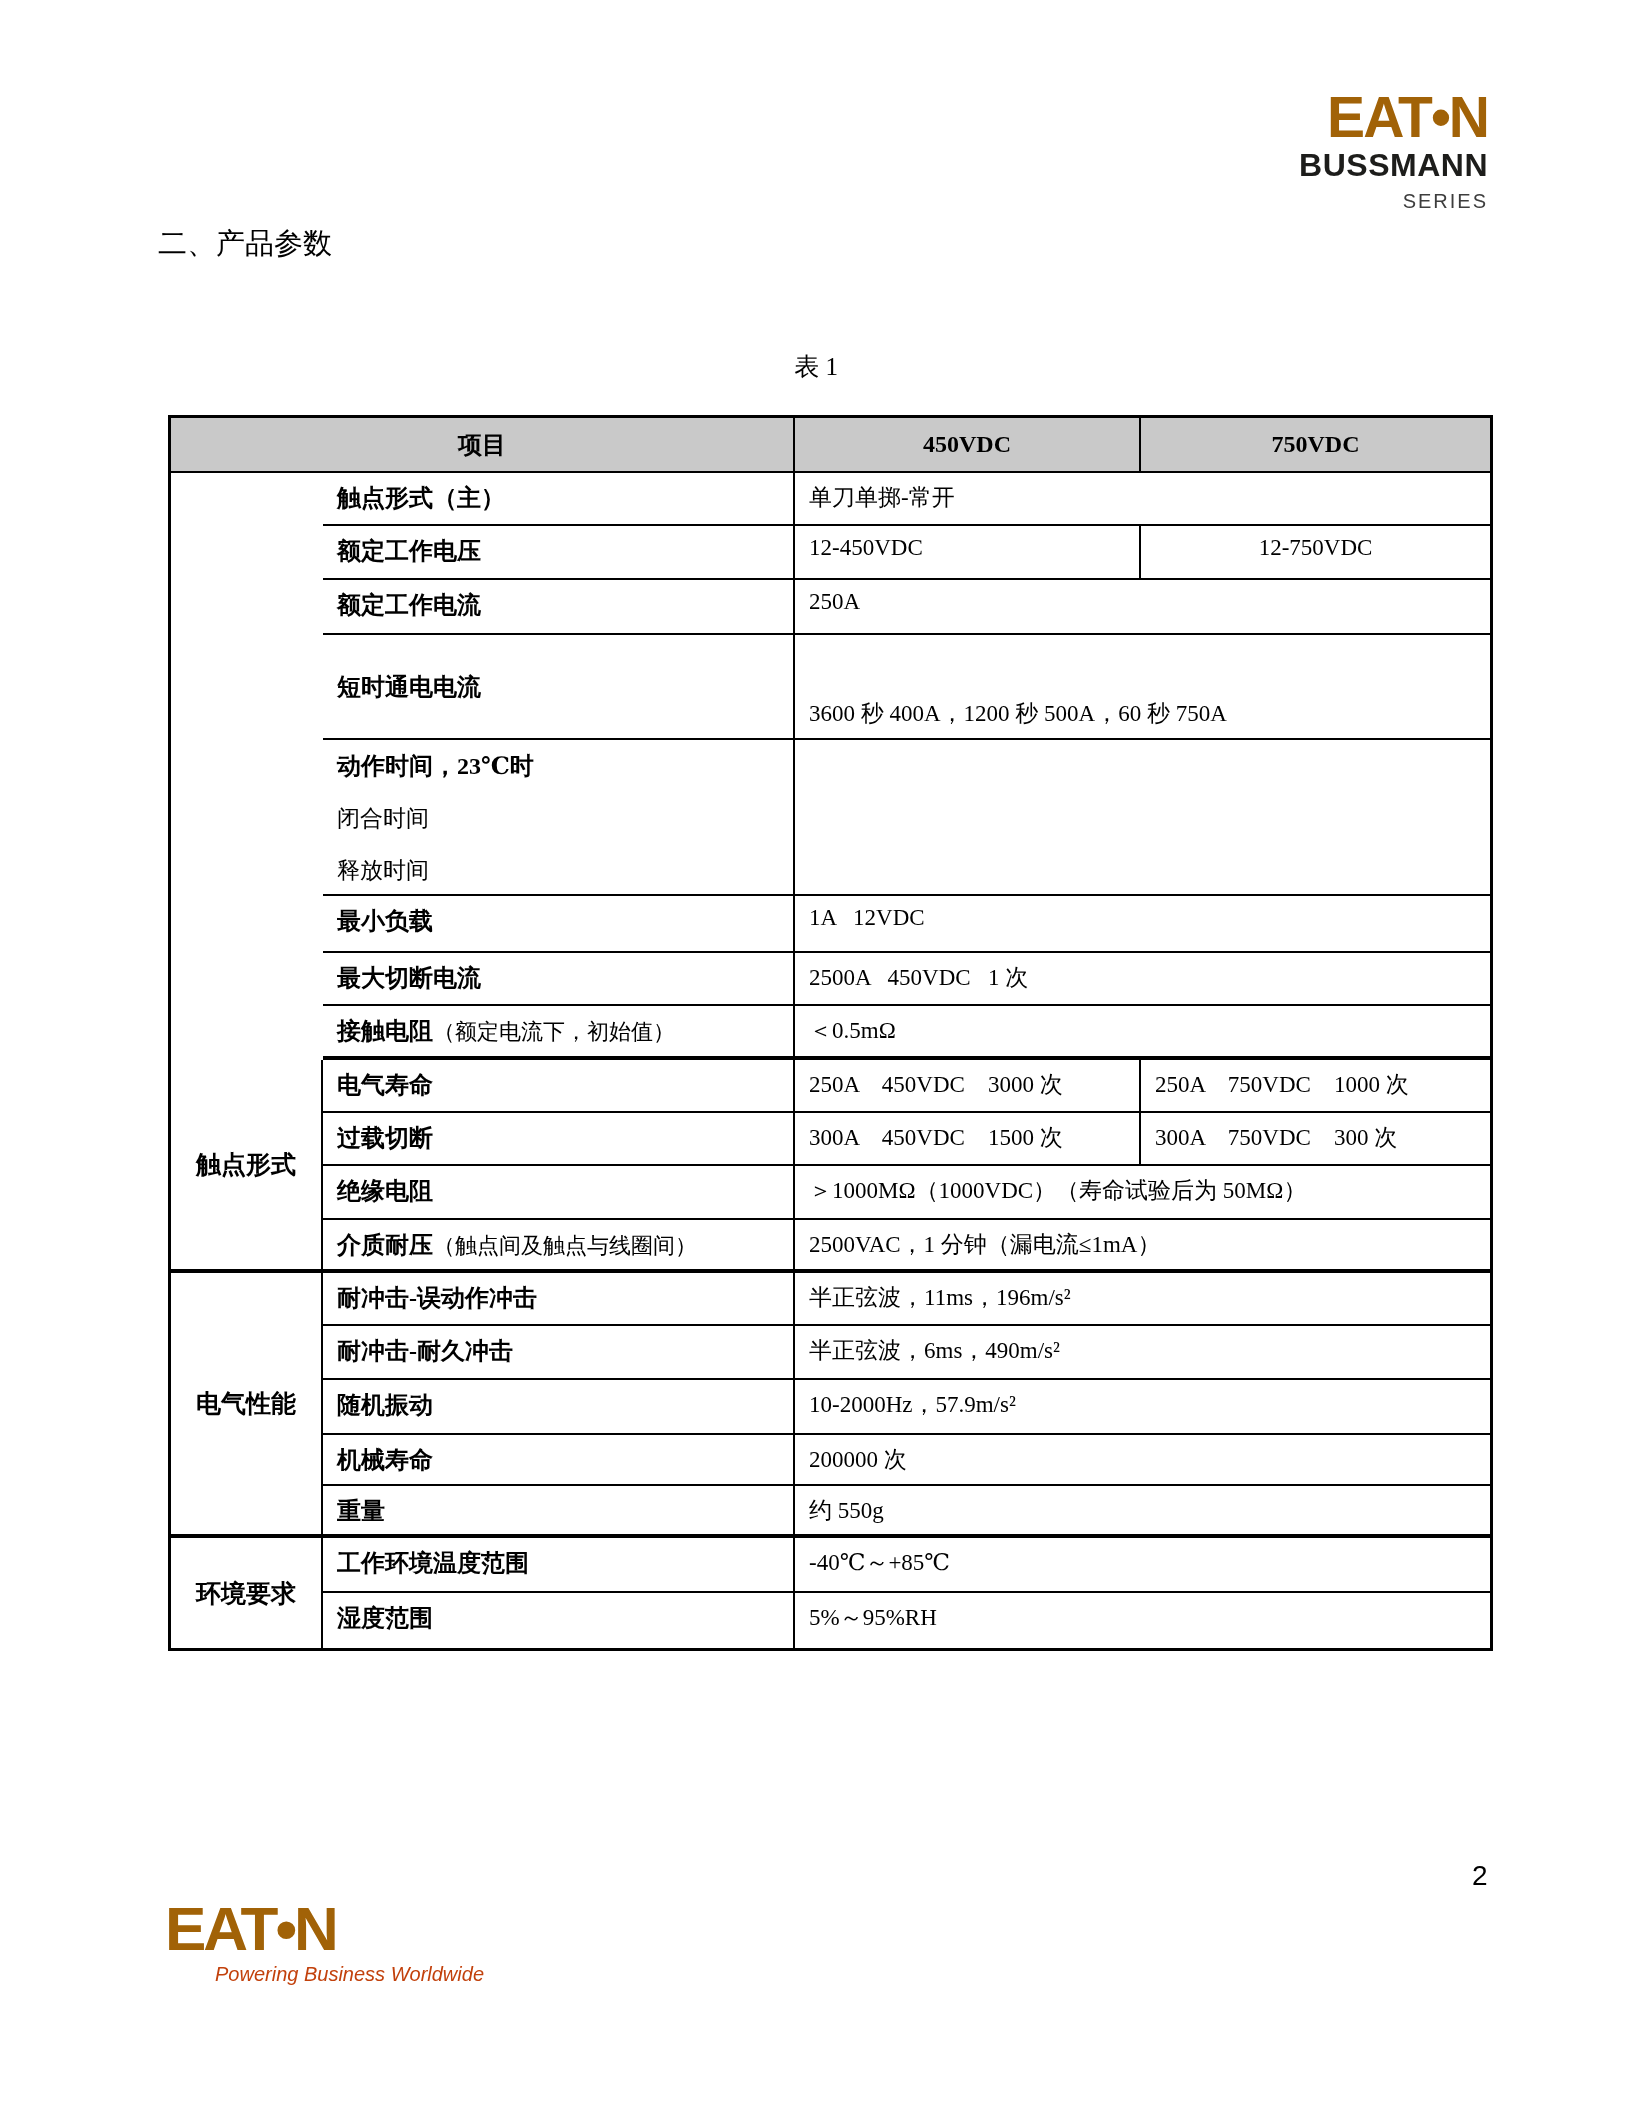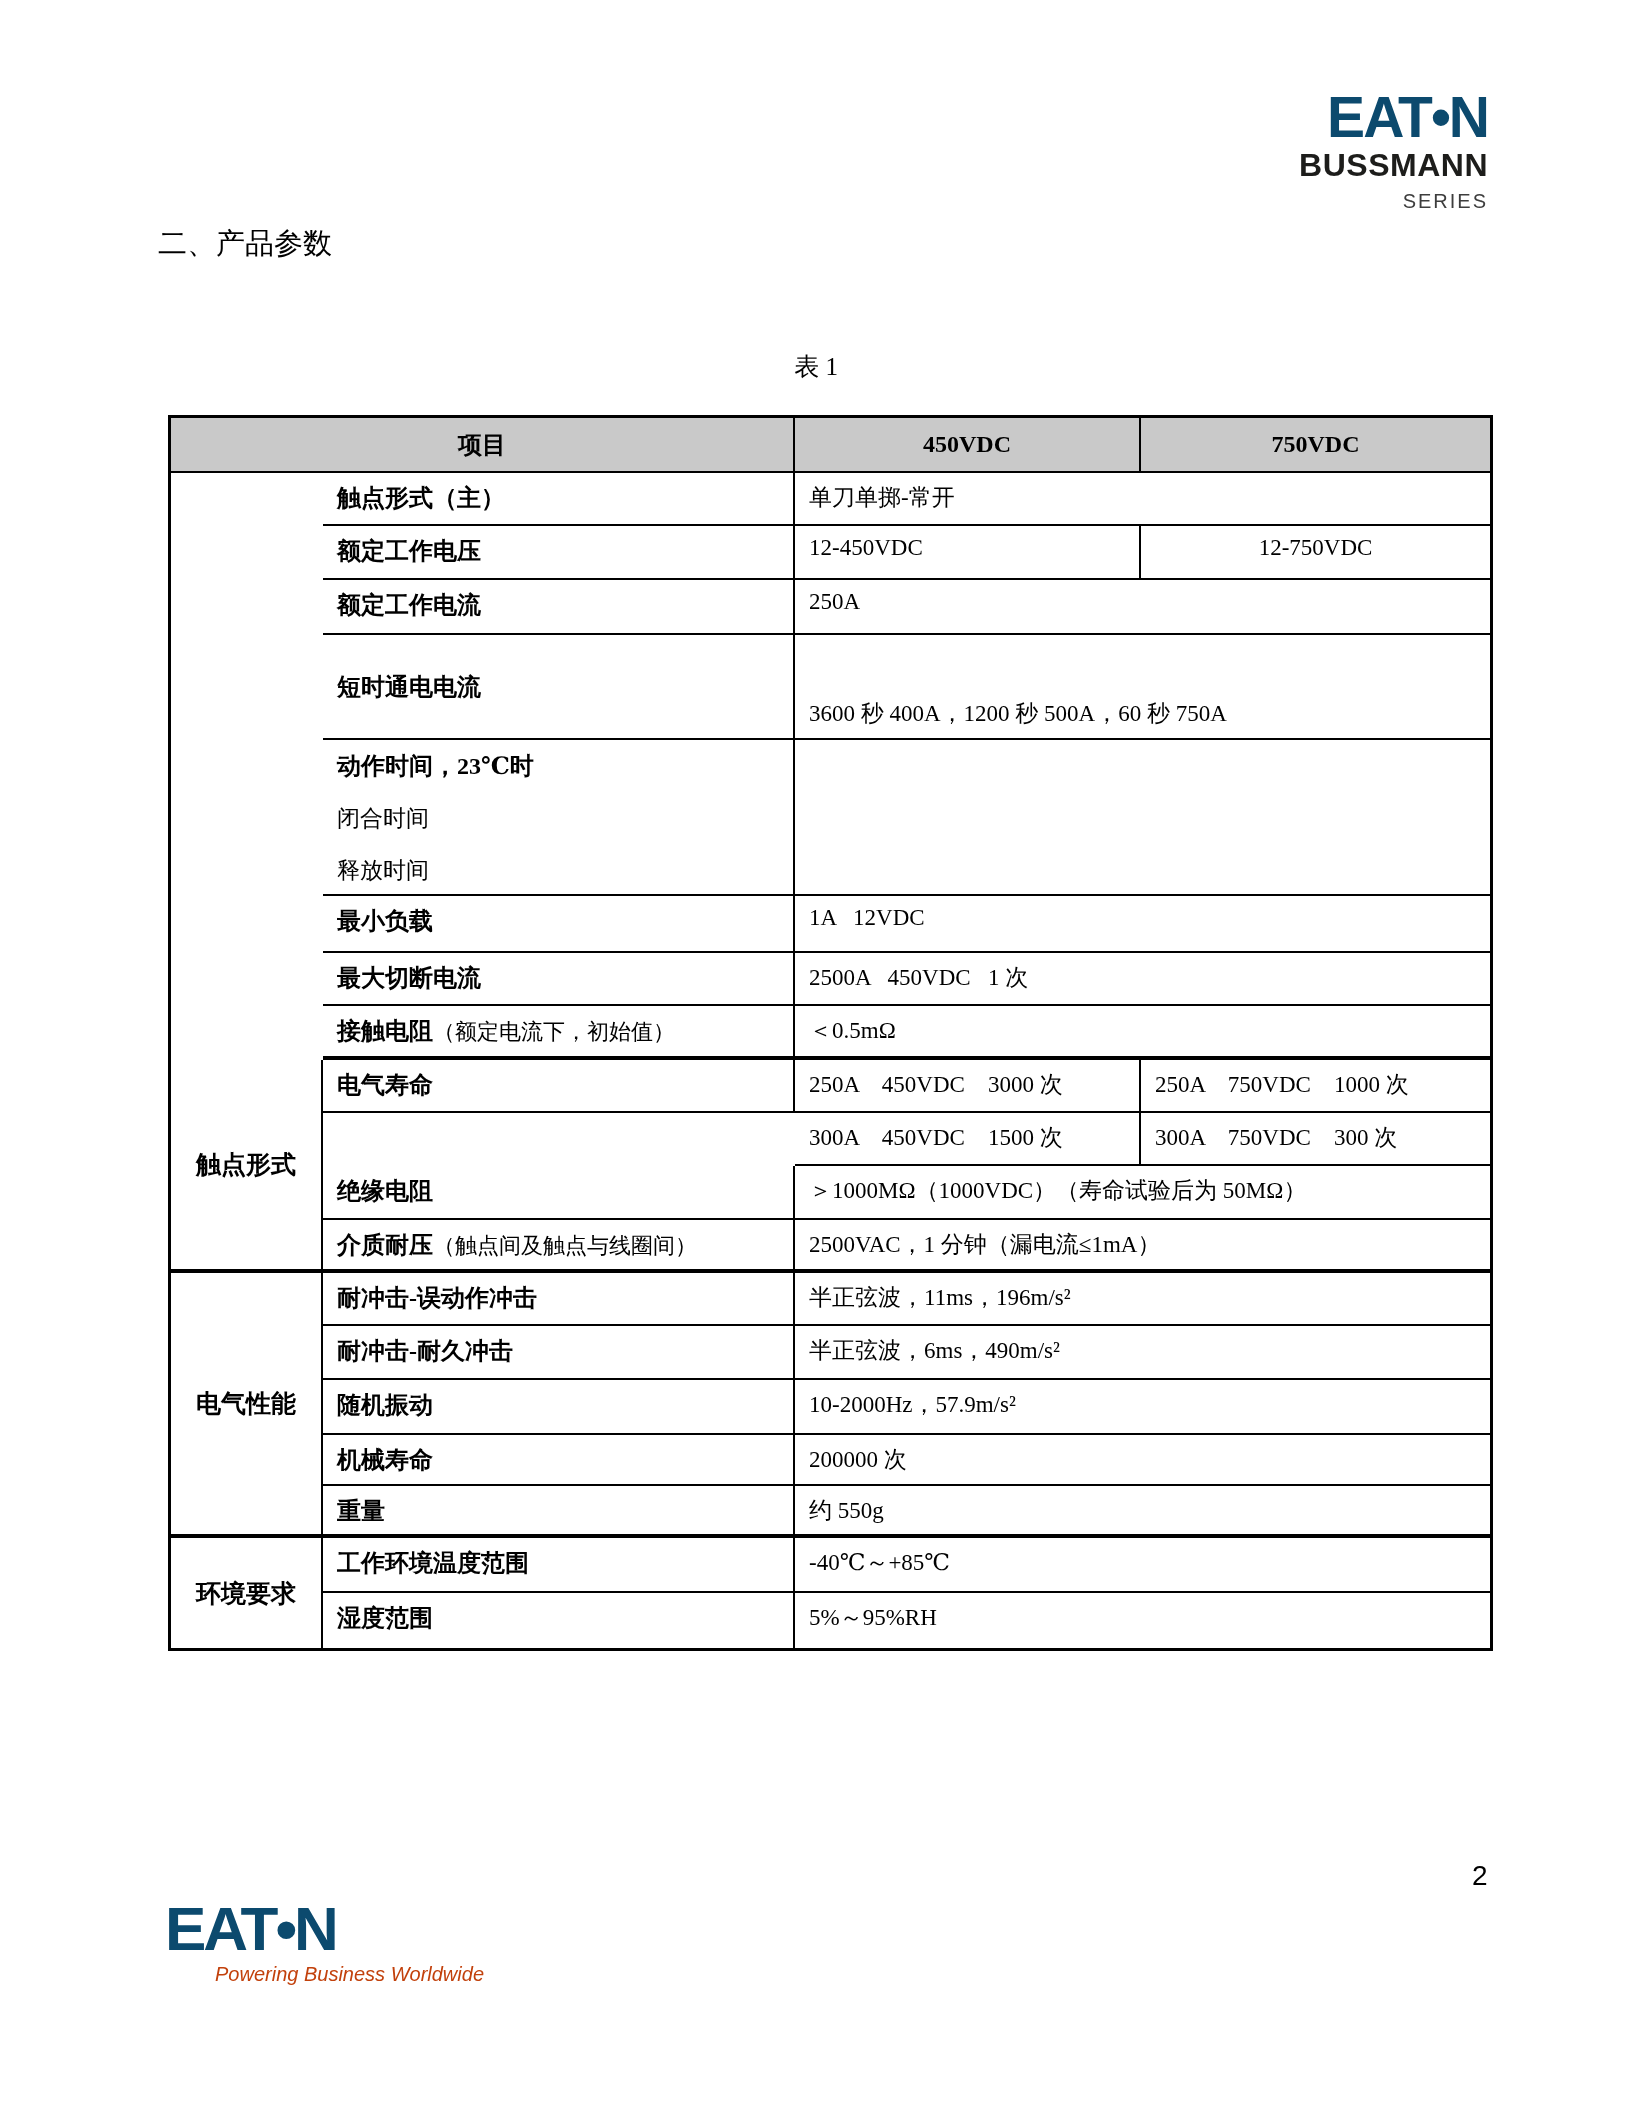--- a/index.html
+++ b/index.html
@@ -2,21 +2,21 @@
 <html><head>
 <meta charset="utf-8">
 <style>
   html,body{margin:0;padding:0;background:#e8e8e8;}
   .page{position:relative;width:1632px;height:2112px;background:#ffffff;margin:0 auto;
         font-family:"Liberation Serif","DejaVu Serif",serif;color:#000;overflow:hidden;}
 
   
   .logo-top{position:absolute;top:90px;right:144px;text-align:right;}
   .wordmark{font-family:"Liberation Sans","DejaVu Sans",sans-serif;font-weight:bold;
-            color:#0c4a6e;letter-spacing:-2px;}
+            color:#a16207;letter-spacing:-2px;}
   .logo-top .wordmark{font-size:57px;line-height:54px;}
   .bussmann{font-family:"Liberation Sans","DejaVu Sans",sans-serif;font-weight:bold;
             font-size:32px;line-height:33px;color:#1d1d1b;letter-spacing:0.5px;margin-top:5px;}
   .series{font-family:"Liberation Sans","DejaVu Sans",sans-serif;font-size:20px;line-height:22px;
           color:#3d3d3d;letter-spacing:2px;margin-top:8px;}
 
   
   .heading{position:absolute;left:158px;top:224px;font-size:29px;}
   .tbl-title{position:absolute;left:0;top:350px;width:1632px;text-align:center;font-size:25px;}
 
@@ -111,20 +111,21 @@
 
     <div class="c bthick" style="grid-area:9/2/10/3">
       <span class="lbl">接触电阻</span><span class="sfx">（额定电流下，初始值）</span>
     </div>
     <div class="c val last bthick" style="grid-area:9/3/10/5">＜0.5mΩ</div>
 
     <div class="c lbl" style="grid-area:10/2/11/3">电气寿命</div>
     <div class="c val" style="grid-area:10/3/11/4">250A    450VDC    3000 次</div>
     <div class="c val last" style="grid-area:10/4/11/5">250A    750VDC    1000 次</div>
 
+    <div class="c lbl" style="grid-area:11/2/12/3">过载切断</div>
     <div class="c val" style="grid-area:11/3/12/4">300A    450VDC    1500 次</div>
     <div class="c val last" style="grid-area:11/4/12/5">300A    750VDC    300 次</div>
 
     <div class="c lbl" style="grid-area:12/2/13/3">绝缘电阻</div>
     <div class="c val last" style="grid-area:12/3/13/5">＞1000MΩ（1000VDC）（寿命试验后为 50MΩ）</div>
 
     <div class="c bthick" style="grid-area:13/2/14/3">
       <span class="lbl">介质耐压</span><span class="sfx">（触点间及触点与线圈间）</span>
     </div>
     <div class="c val last bthick" style="grid-area:13/3/14/5">2500VAC，1 分钟（漏电流≤1mA）</div>

